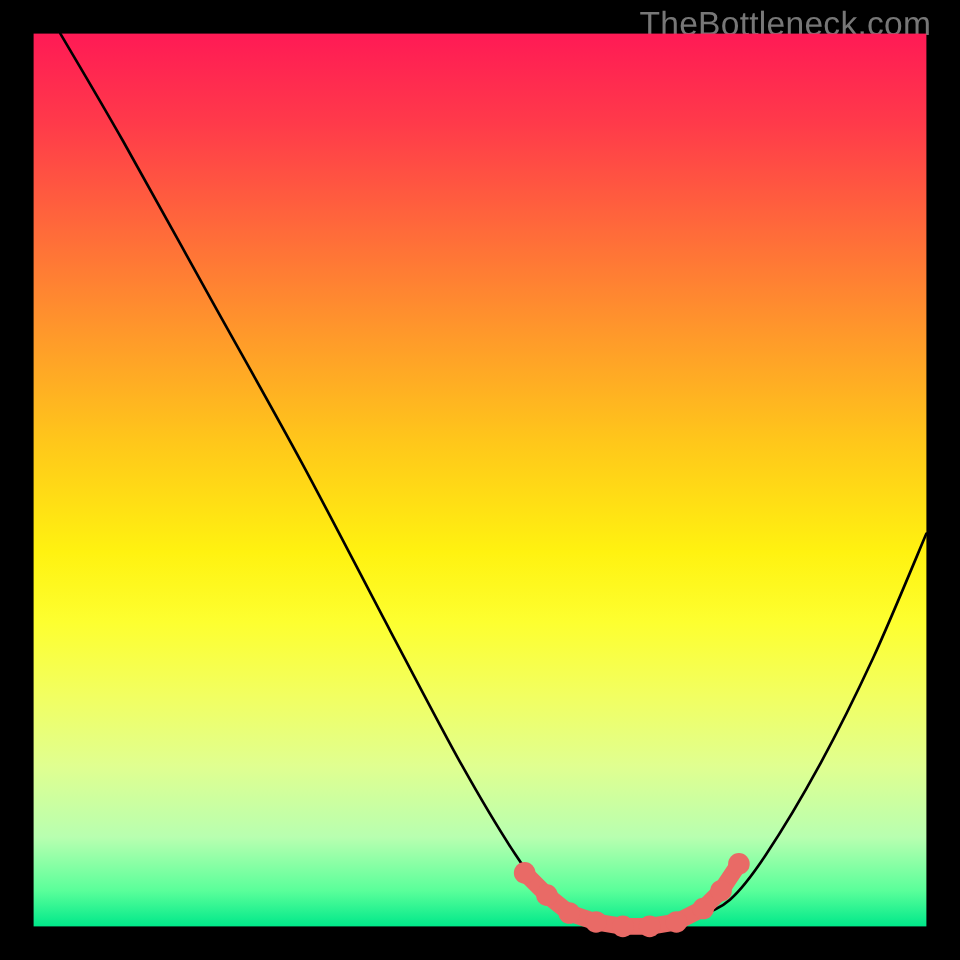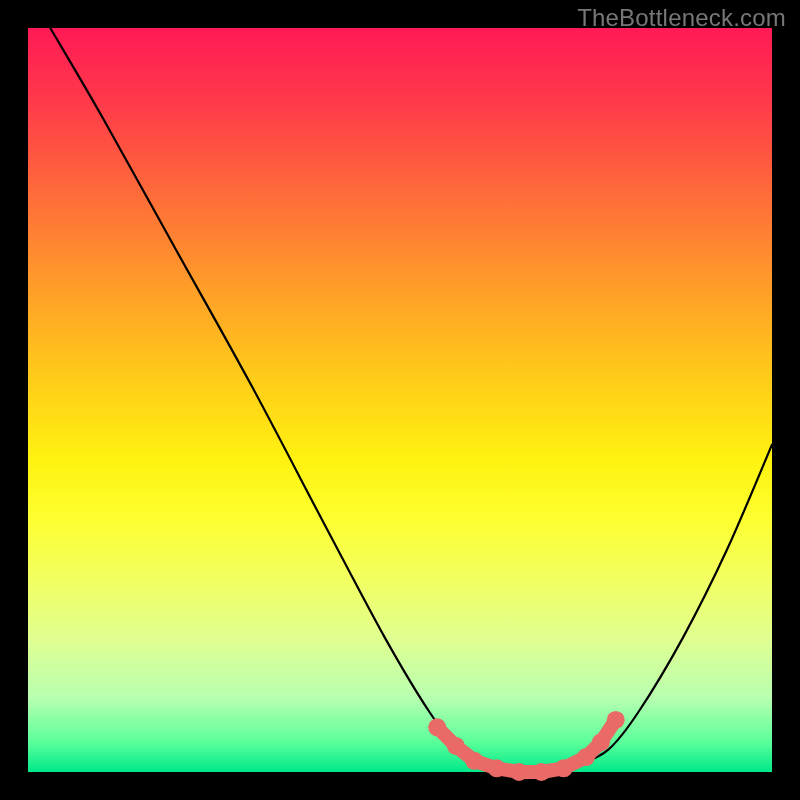--- a/index.html
+++ b/index.html
@@ -28,23 +28,23 @@
       #f2ff60 74%,
       #e0ff90 82%,
       #b8ffb0 90%,
       #5aff9a 96%,
       #00e88a 100%
     );
   }
   .watermark {
     position: absolute;
     top: 4px;
-    right: 14px;
+    right: 24px;
     color: #777;
-    font-size: 24px;
+    font-size: 28px;
     font-weight: 500;
     letter-spacing: 0.2px;
     user-select: none;
   }
   svg.plot {
     position: absolute;
     left: 0;
     top: 0;
     width: 744px;
     height: 744px;

